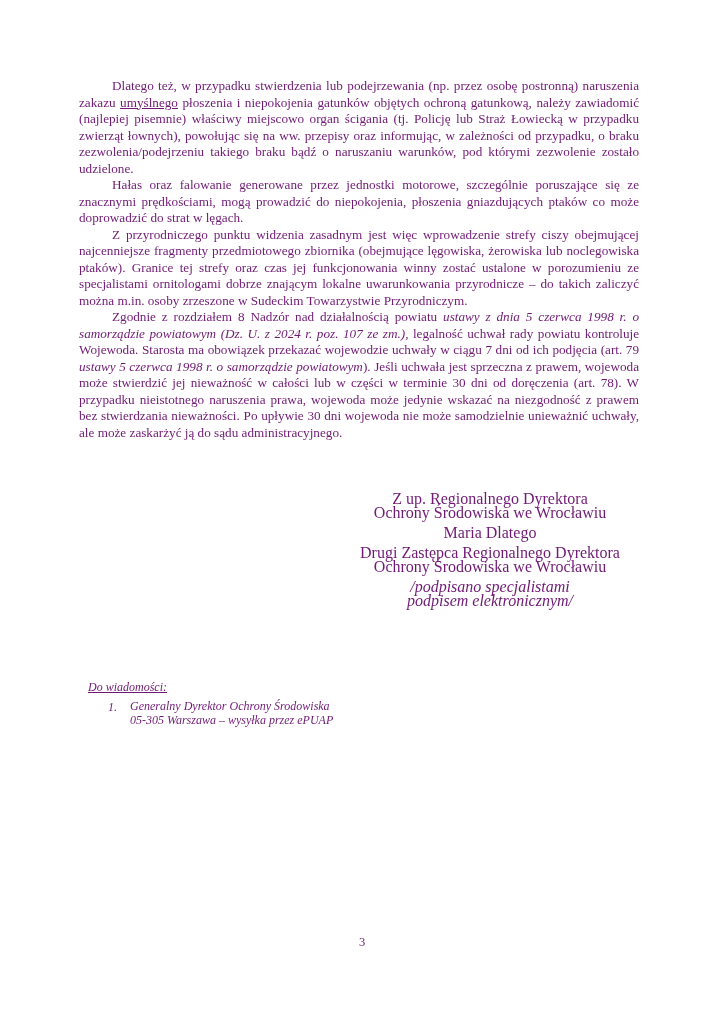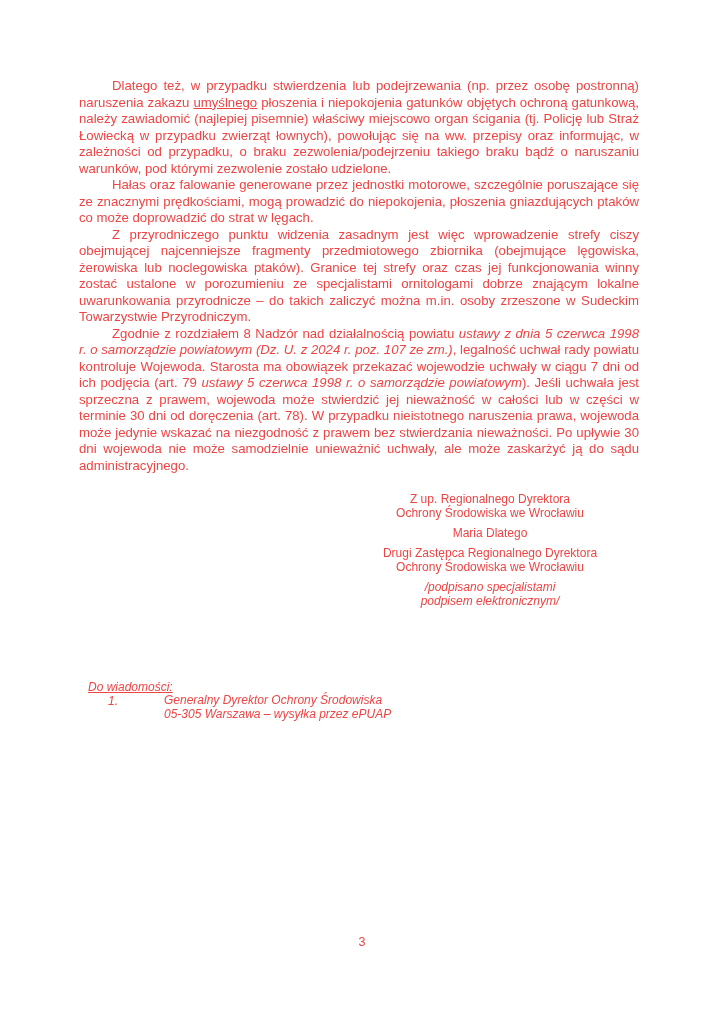--- a/index.html
+++ b/index.html
@@ -5,22 +5,22 @@
   html, body {
     margin: 0;
     padding: 0;
     background: #ffffff;
   }
   .page {
     position: relative;
     width: 724px;
     height: 1024px;
     background: #ffffff;
-    color: #ef4444;
-    font-family: Liberation Sans, sans-serif;
+    color: #701a75;
+    font-family: Liberation Serif, serif;
     overflow: hidden;
   }
   
   .main-text {
     position: absolute;
     top: 78px;
     left: 79px;
     width: 560px;
     font-size: 13.2px;
     line-height: 16.5px;
@@ -34,49 +34,49 @@
   .seg-i { font-style: italic; }
   .seg-u { text-decoration: underline; }
 
   
   .signature {
     position: absolute;
     top: 492px;
     left: 340px;
     width: 300px;
     text-align: center;
-    font-size: 12px;
+    font-size: 16px;
     line-height: 14px;
   }
   .sig-group { margin: 0 0 6px 0; }
   .sig-italic { font-style: italic; }
 
   
   .distribution {
     position: absolute;
     top: 680px;
     left: 88px;
     width: 420px;
     font-size: 12px;
     font-style: italic;
     line-height: 14px;
   }
   .dist-heading {
     text-decoration: underline;
-    margin-bottom: 0;
+    margin-bottom: 6px;
   }
   .dist-item {
     display: flex;
     padding-left: 20px;
   }
   .dist-num {
     width: 22px;
     flex: 0 0 22px;
   }
-  .dist-lines { flex: 1; margin-left: 34px; }
+  .dist-lines { flex: 1; }
   .dist-lines div { line-height: 13.8px; }
 
   
   .contacts {
     position: absolute;
     top: 793px;
     left: 88px;
     width: 480px;
     font-size: 12px;
     font-style: italic;

